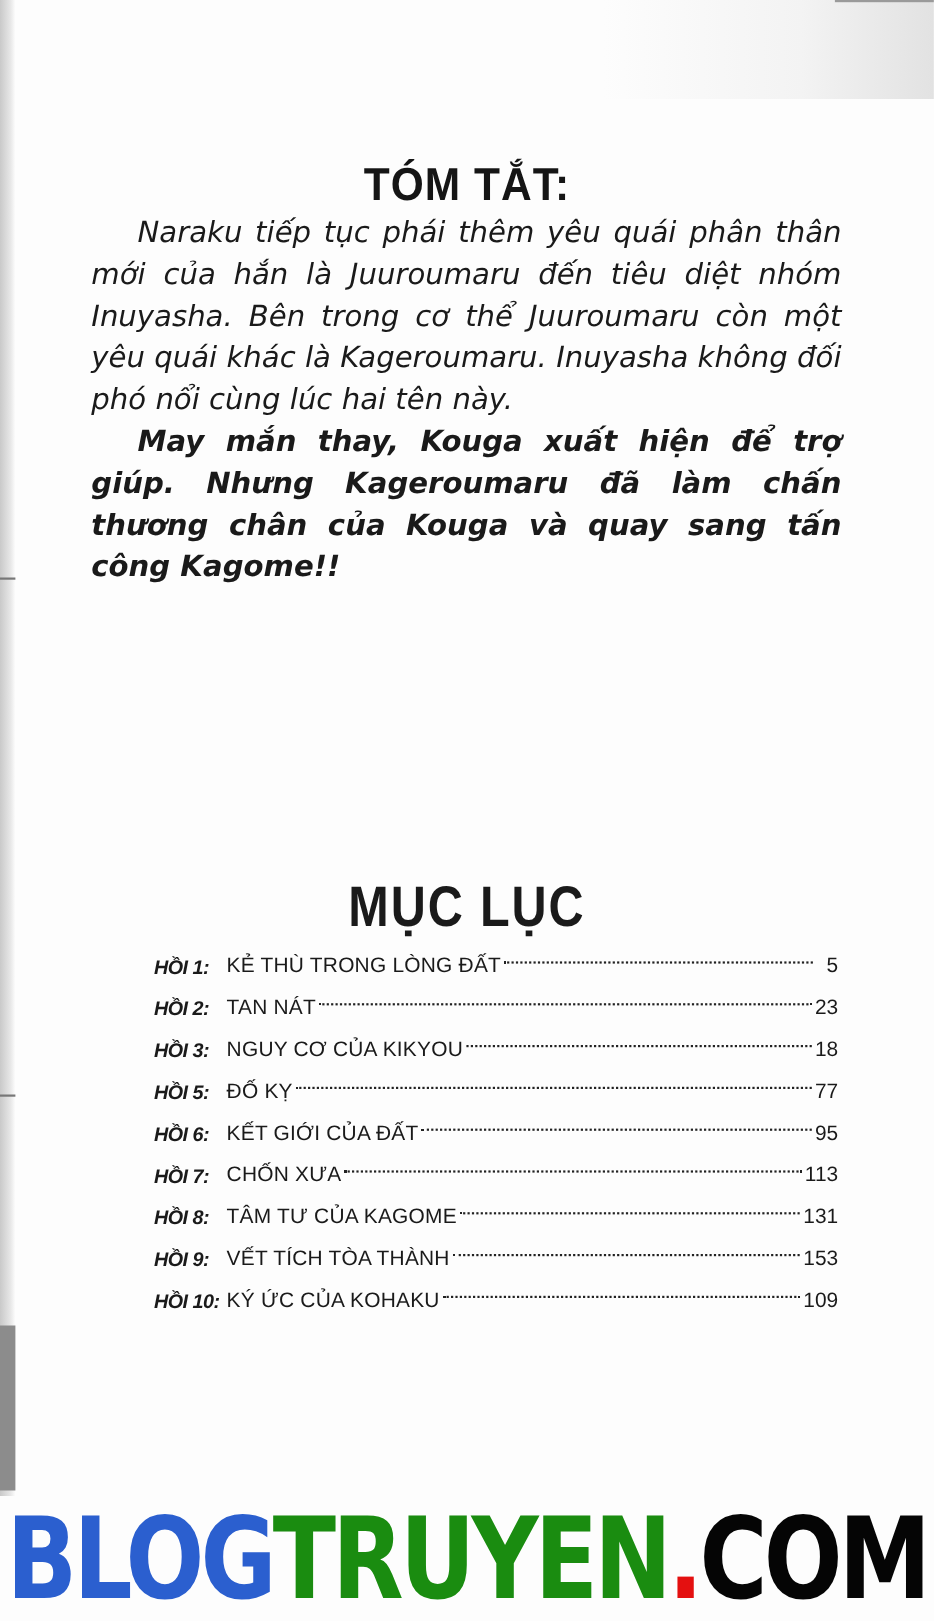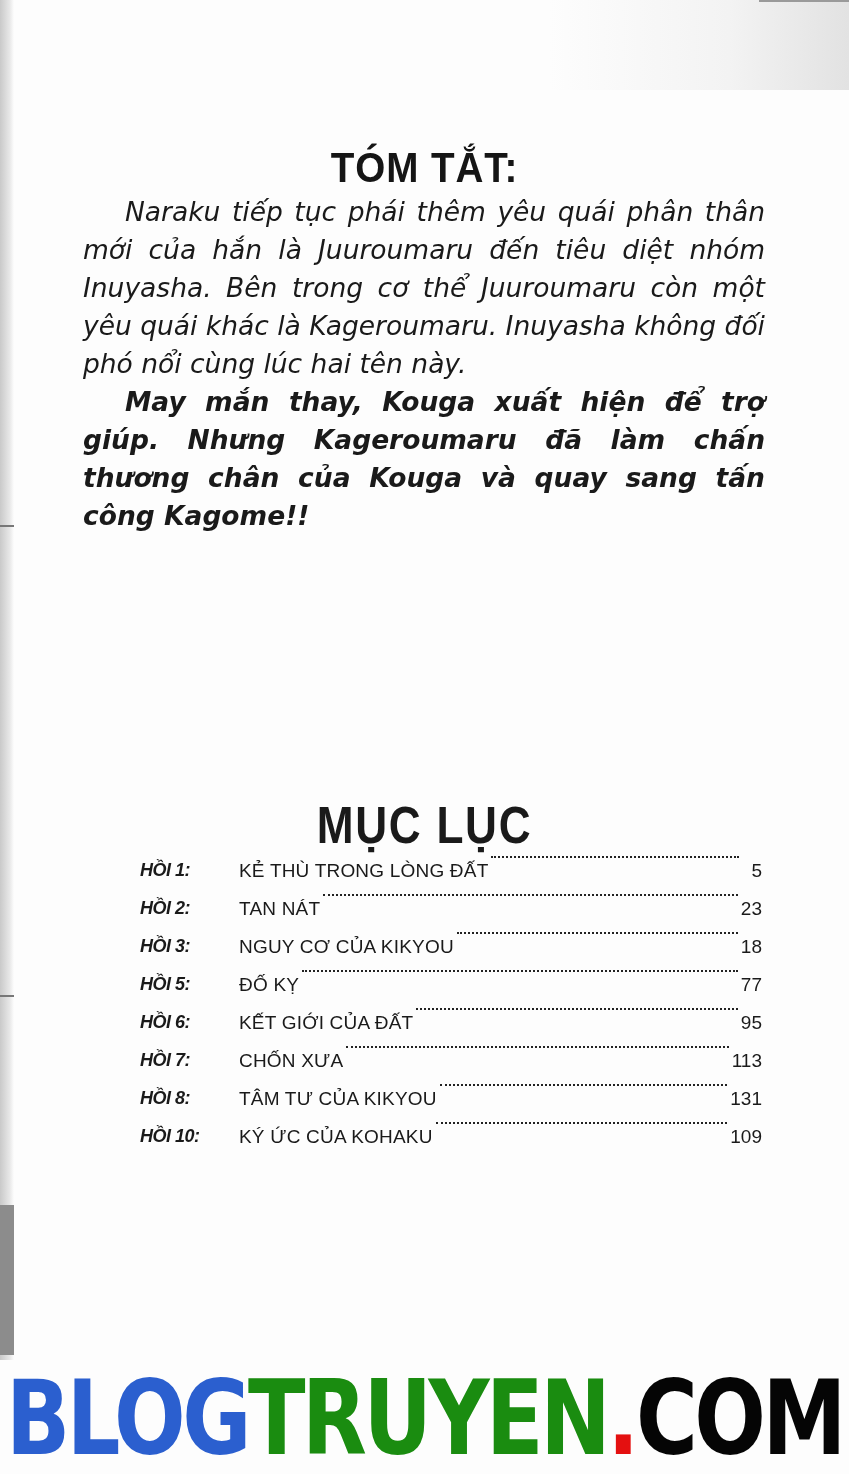--- a/index.html
+++ b/index.html
@@ -44,28 +44,28 @@
       position: absolute; top: 752px; left: 0; width: 849px; text-align: center;
       font-family: "Liberation Sans", sans-serif;
       font-size: 52px; letter-spacing: 2px; color: #1a1a1a;
       transform: scaleX(0.85);
     }
     .toc-list {
       position: absolute; top: 860px; left: 140px; width: 622px;
       list-style: none; margin: 0; padding: 0;
     }
     .toc-row {
-      display: flex; align-items: flex-start; height: 38px;
+      display: flex; align-items: center; height: 38px;
       font-family: "Liberation Sans", sans-serif; font-size: 19px; color: #1a1a1a;
     }
     .toc-label {
       font-style: italic; font-weight: bold; font-size: 18px;
       width: 66px; flex: none; letter-spacing: -0.5px;
     }
-    .toc-chapter { flex: none; letter-spacing: 0.2px; transform-origin: left; margin-left: 33px; }
+    .toc-chapter { flex: none; letter-spacing: 0.2px; transform-origin: left; }
     .toc-leader {
       flex: 1; margin: 0 3px; border-bottom: 2px dotted #222; height: 0;
       position: relative; top: -4px;
     }
     .toc-page { flex: none; text-align: right; min-width: 20px; }
 
     .watermark {
       position: absolute; left: 0; top: 1370px; width: 849px; height: 95px;
       display: flex; justify-content: center; align-items: center;
       font-family: "DejaVu Sans", sans-serif; font-weight: bold;
@@ -128,23 +128,29 @@
     <span class="toc-page">95</span>
   </li>
   <li class="toc-row">
     <span class="toc-label">HỒI 7:</span>
     <span class="toc-chapter">CHỐN XƯA</span>
     <span class="toc-leader"></span>
     <span class="toc-page">113</span>
   </li>
   <li class="toc-row">
     <span class="toc-label">HỒI 8:</span>
-    <span class="toc-chapter">TÂM TƯ CỦA KIKYOU</span>
+    <span class="toc-chapter">TÂM TƯ CỦA KAGOME</span>
     <span class="toc-leader"></span>
     <span class="toc-page">131</span>
+  </li>
+  <li class="toc-row">
+    <span class="toc-label">HỒI 9:</span>
+    <span class="toc-chapter">VẾT TÍCH TÒA THÀNH</span>
+    <span class="toc-leader"></span>
+    <span class="toc-page">153</span>
   </li>
   <li class="toc-row">
     <span class="toc-label">HỒI 10:</span>
     <span class="toc-chapter">KÝ ỨC CỦA KOHAKU</span>
     <span class="toc-leader"></span>
     <span class="toc-page">109</span>
   </li>
 </ul>
 
 <div class="watermark">

